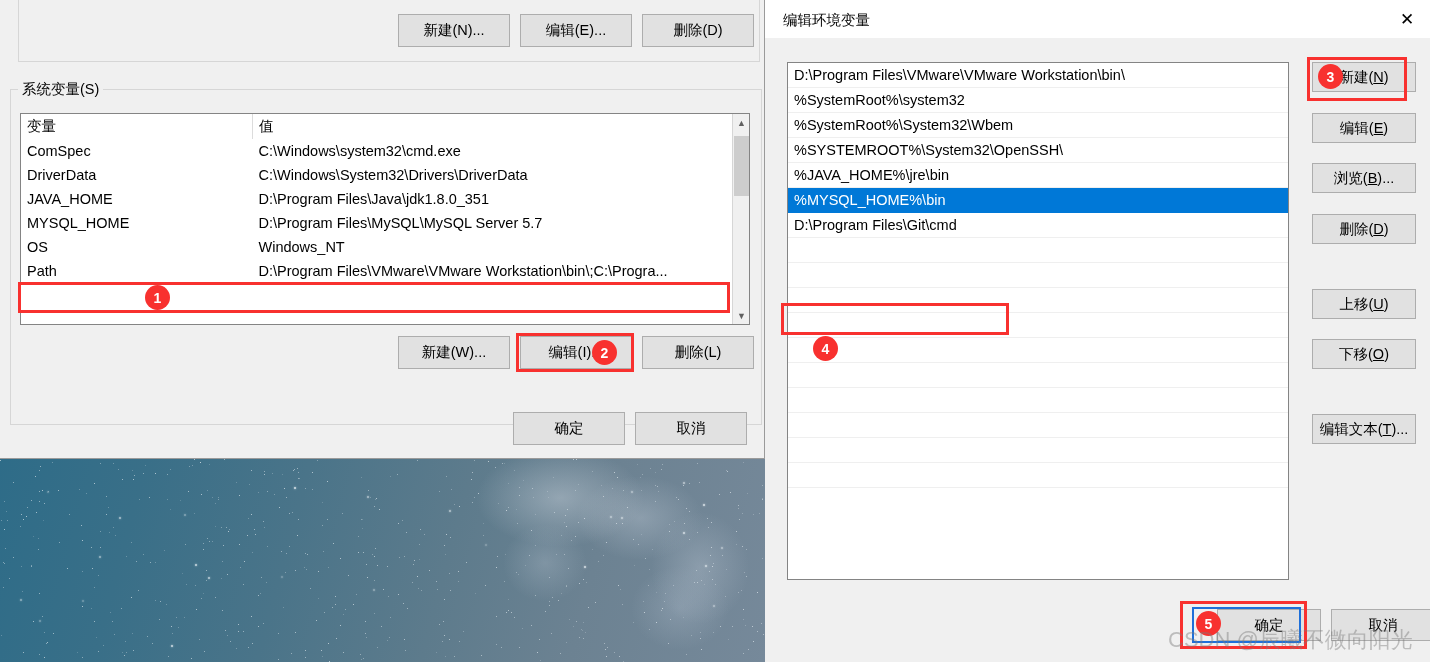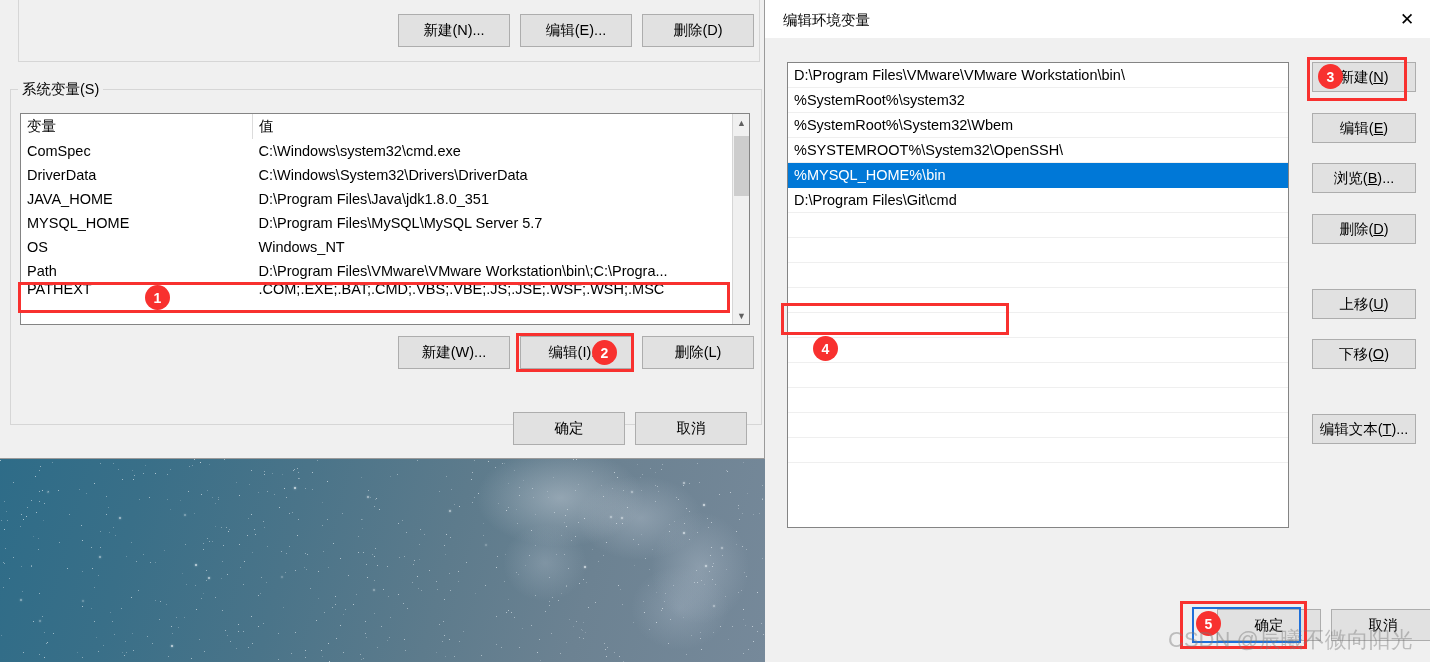--- a/index.html
+++ b/index.html
@@ -123,21 +123,21 @@
     position: absolute; left: 18px; top: 11px;
     font-size: 14.5px; color: #000;
   }
   .rd-close {
     position: absolute; right: 0; top: 0; width: 46px; height: 38px;
     display: flex; align-items: center; justify-content: center;
     font-size: 17px; color: #000; cursor: default;
   }
 
   .paths-list {
-    position: absolute; left: 22px; top: 62px; width: 502px; height: 466px;
+    position: absolute; left: 22px; top: 62px; width: 502px; height: 518px;
     background: #fff; border: 1px solid #848484; box-sizing: border-box;
     overflow: hidden;
   }
   .path-item {
     height: 25px; line-height: 25px;
     font-size: 14.5px; color: #000;
     padding-left: 6px; white-space: nowrap; overflow: hidden;
     border-bottom: 1px solid #efefef;
     box-sizing: border-box;
   }
@@ -848,24 +848,20 @@
               <td class="c2">D:\Program Files\MySQL\MySQL Server 5.7</td>
             </tr>
             <tr>
               <td class="c1">OS</td>
               <td class="c2">Windows_NT</td>
             </tr>
             <tr>
               <td class="c1">Path</td>
               <td class="c2">D:\Program Files\VMware\VMware Workstation\bin\;C:\Progra...</td>
             </tr>
-            <tr class="clipped">
-              <td class="c1">PATHEXT</td>
-              <td class="c2">.COM;.EXE;.BAT;.CMD;.VBS;.VBE;.JS;.JSE;.WSF;.WSH;.MSC</td>
-            </tr>
           </tbody>
       </table>
 
       <div class="vscroll">
         <div class="arrow up">▲</div>
         <div class="thumb"></div>
         <div class="arrow down">▼</div>
       </div>
     </div>
 
@@ -895,20 +891,21 @@
     <div class="rd-titlebar">
       <div class="rd-title">编辑环境变量</div>
       <div class="rd-close">✕</div>
     </div>
 
     <div class="paths-list" id="paths-list">
         <div class="path-item">D:\Program Files\VMware\VMware Workstation\bin\</div>
         <div class="path-item">%SystemRoot%\system32</div>
         <div class="path-item">%SystemRoot%\System32\Wbem</div>
         <div class="path-item">%SYSTEMROOT%\System32\OpenSSH\</div>
+        <div class="path-item">%JAVA_HOME%\jre\bin</div>
         <div class="path-item selected">%MYSQL_HOME%\bin</div>
         <div class="path-item">D:\Program Files\Git\cmd</div>
         <div class="path-item empty">&nbsp;</div>
         <div class="path-item empty">&nbsp;</div>
         <div class="path-item empty">&nbsp;</div>
         <div class="path-item empty">&nbsp;</div>
         <div class="path-item empty">&nbsp;</div>
         <div class="path-item empty">&nbsp;</div>
         <div class="path-item empty">&nbsp;</div>
         <div class="path-item empty">&nbsp;</div>

